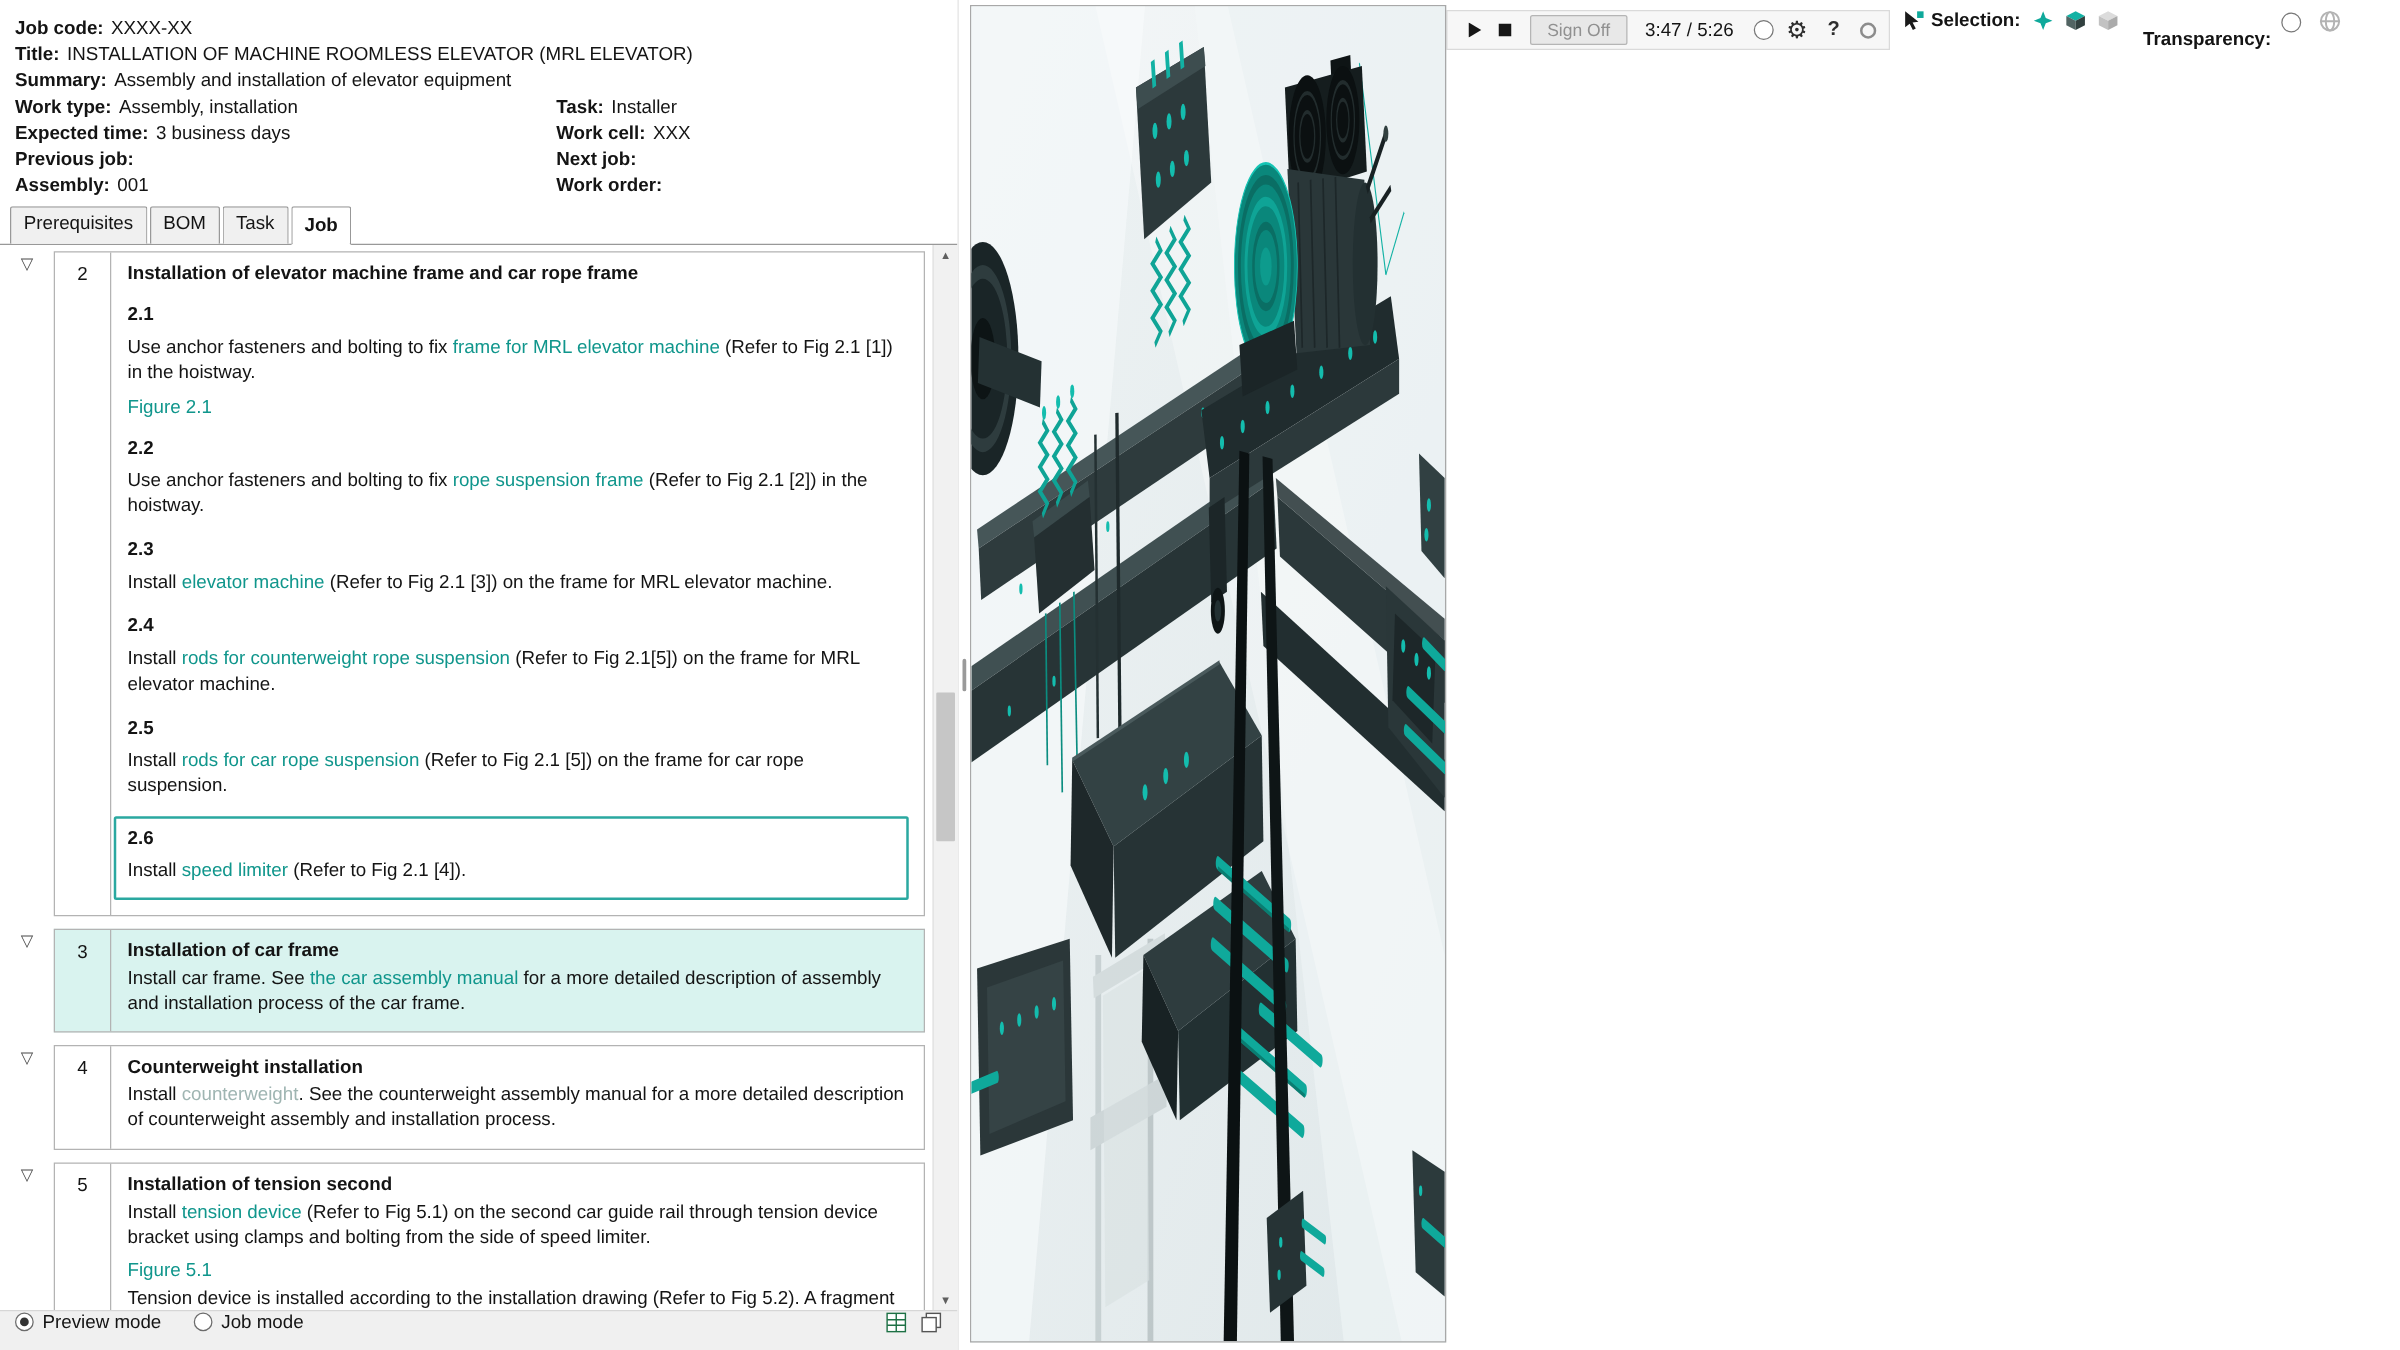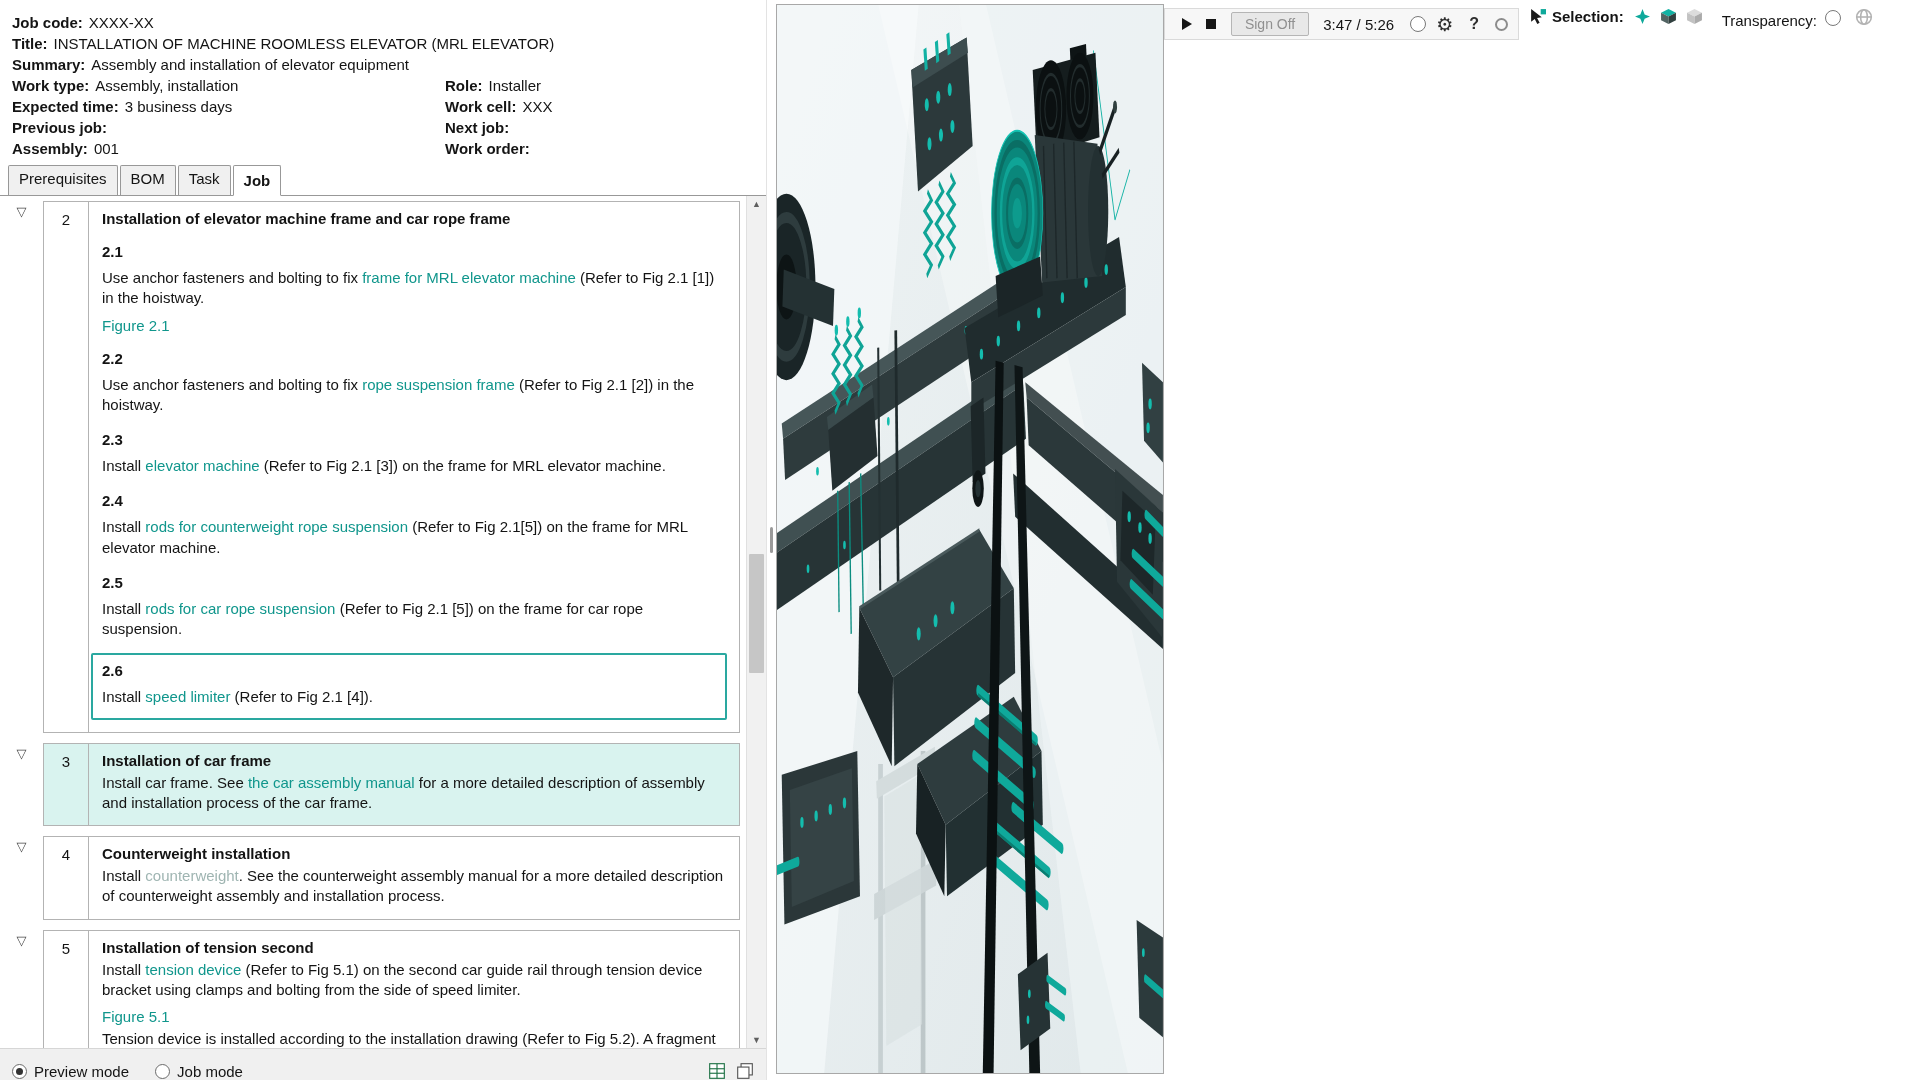--- a/index.html
+++ b/index.html
@@ -37,21 +37,21 @@
   .para{line-height:1.35;margin-top:4px}
   .fig{margin-top:8px}
   .plink{color:#10968c;cursor:pointer}
   .pmuted{color:#9fb5b2;cursor:pointer}
 
   .scrollbar{width:20px;flex:none;background:#f1f1f1;border-left:1px solid #e0e0e0;position:relative}
   .sb-arrow{position:absolute;left:0;width:100%;text-align:center;font-size:9px;color:#5f5f5f;line-height:16px}
   .sb-up{top:0}.sb-down{bottom:0}
   .sb-thumb{position:absolute;left:2px;width:15px;background:#c6c6c6;top:42%;height:14%;border-radius:1px}
 
-  .leftbar{height:32px;flex:none;background:#f0f0f0;border-top:1px solid #d6d6d6;display:flex;align-items:flex-end;padding:0 12px}
+  .leftbar{height:32px;flex:none;background:#f0f0f0;border-top:1px solid #d6d6d6;display:flex;align-items:flex-start;padding:0 12px}
   .radio{display:flex;align-items:center;margin-right:26px;cursor:pointer}
   .rdot{width:15px;height:15px;border:1px solid #6b6b6b;border-radius:50%;background:#fff;position:relative;margin-right:7px;flex:none}
   .radio.sel .rdot::after{content:"";position:absolute;inset:3px;border-radius:50%;background:#333}
   .leftbar .spacer{flex:1}
   .fbicon{width:18px;height:18px;margin-left:10px;cursor:pointer}
 
   
   .splitter{width:10px;flex:none;background:#fff;border-left:1px solid #e3e3e3;display:flex;align-items:center;justify-content:center;cursor:col-resize}
   .grip{width:3px;height:26px;background:#9a9a9a;border-radius:2px}
 
@@ -67,21 +67,21 @@
   .slider{flex:1;position:relative;height:20px;margin:0 10px}
   .strack{position:absolute;left:0;right:0;top:9px;height:2px;background:#9f9f9f}
   .sthumb{position:absolute;top:2px;width:16px;height:16px;border-radius:50%;background:#fff;border:1px solid #787878;cursor:pointer}
   .gearspan{font-size:19px;color:#2e2e2e;margin:0 8px;cursor:pointer;flex:none;line-height:19px}
   .helpspan{font-weight:bold;font-size:16px;color:#2e2e2e;margin:0 8px;cursor:pointer;flex:none}
   .recspan{width:13px;height:13px;border:2px solid #8c8c8c;border-radius:50%;margin-left:8px;cursor:pointer;flex:none}
 
   .selbar{height:34px;flex:none;margin-top:4px;display:flex;padding:0 10px}
   .selbar .blabel{font-weight:bold;margin:0 10px 0 6px;white-space:nowrap}
   .sicon{width:17px;height:17px;margin-right:9px;cursor:pointer;flex:none}
-  .tlabel{font-weight:normal;margin:4px 6px 0 10px;white-space:nowrap}
+  .tlabel{font-weight:bold;margin:15px 6px 0 10px;white-space:nowrap}
   .globespan{width:18px;height:18px;margin-left:12px;flex:none}
 </style>
 </head>
 <body>
 
 <div class="app">
 
   <div class="left">
 
     <div class="jobinfo">
@@ -89,21 +89,21 @@
           <span class="c1"><span class="lbl">Job code:</span><span class="val">XXXX-XX</span></span>
         </div>
       <div class="jrow">
           <span class="c1" style="width:auto"><span class="lbl">Title:</span><span class="val">INSTALLATION OF MACHINE ROOMLESS ELEVATOR (MRL ELEVATOR)</span></span>
         </div>
       <div class="jrow">
           <span class="c1" style="width:auto"><span class="lbl">Summary:</span><span class="val">Assembly and installation of elevator equipment</span></span>
         </div>
       <div class="jrow">
         <span class="c1"><span class="lbl">Work type:</span><span class="val">Assembly, installation</span></span>
-        <span class="c2"><span class="lbl">Role:</span><span class="val">Installer</span></span>
+        <span class="c2"><span class="lbl">Task:</span><span class="val">Installer</span></span>
       </div>
       <div class="jrow">
         <span class="c1"><span class="lbl">Expected time:</span><span class="val">3 business days</span></span>
         <span class="c2"><span class="lbl">Work cell:</span><span class="val">XXX</span></span>
       </div>
       <div class="jrow">
         <span class="c1"><span class="lbl">Previous job:</span><span class="val"></span></span>
         <span class="c2"><span class="lbl">Next job:</span><span class="val"></span></span>
       </div>
       <div class="jrow">

